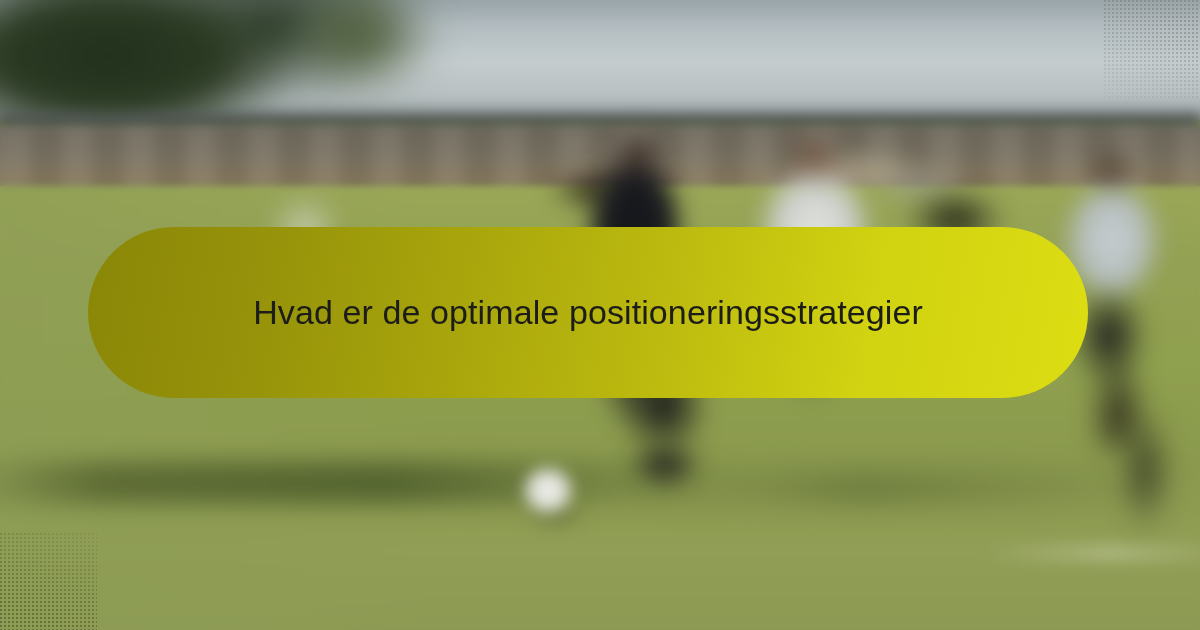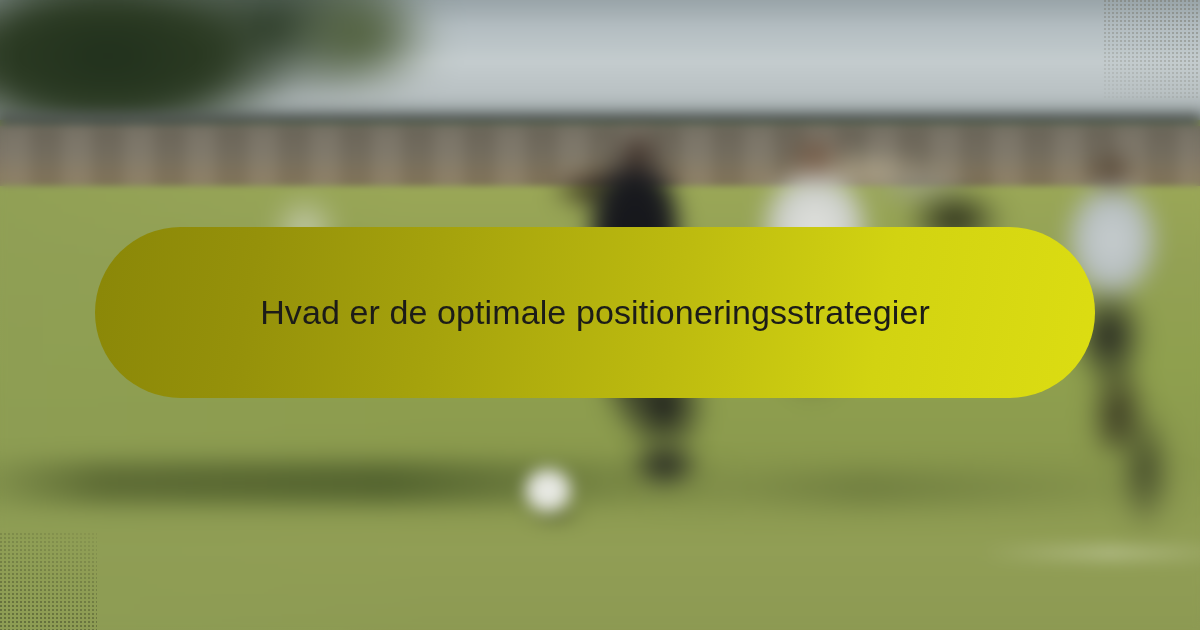--- a/index.html
+++ b/index.html
@@ -206,21 +206,21 @@
   .dots-bottomleft {
     left: 0; bottom: 0; width: 97px; height: 97px;
     background-image: radial-gradient(circle at 1px 1px, rgba(70,78,42,0.55) 0.9px, rgba(70,78,42,0) 1.1px);
     -webkit-mask-image: linear-gradient(20deg, rgba(0,0,0,1) 20%, rgba(0,0,0,0.2) 95%);
     mask-image: linear-gradient(20deg, rgba(0,0,0,1) 20%, rgba(0,0,0,0.2) 95%);
   }
 
   
   .title-pill {
     position: absolute;
-    left: 95px;
+    left: 88px;
     top: 227px;
     width: 1000px;
     height: 171px;
     border-radius: 90px;
     background: linear-gradient(100deg,
         #8a8708 0%,
         #95910a 16%,
         #a5a20c 34%,
         #bdbb0f 58%,
         #d2d311 78%,

